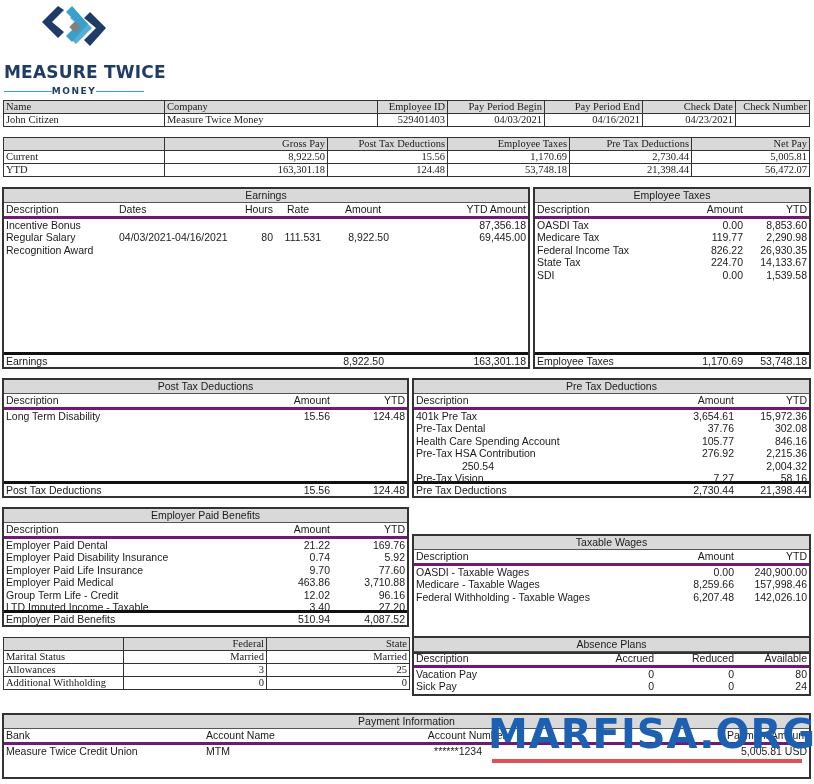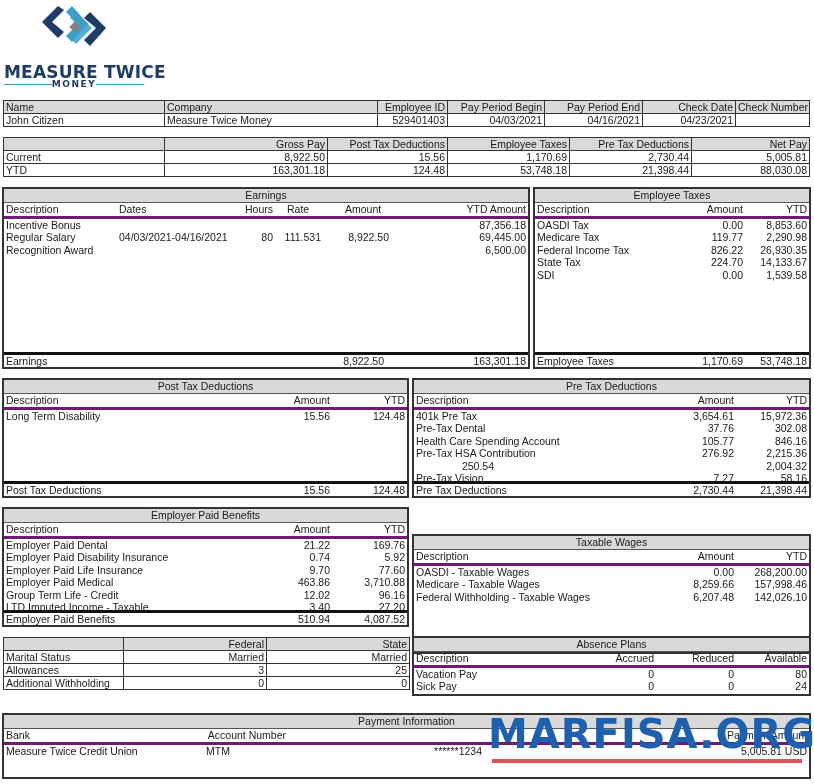--- a/index.html
+++ b/index.html
@@ -1,22 +1,22 @@
 <!DOCTYPE html>
 <html><head>
 <meta charset="utf-8">
 <style>
   body { margin:0; background:#fff; width:814px; height:784px; position:relative; overflow:hidden;
          font-family:"Liberation Sans", sans-serif; font-size:10.5px; color:#1a1a1a; }
   .abs { position:absolute; }
   .logo-text { position:absolute; left:4px; top:62px; font-weight:bold; font-size:17px; color:#1f3b68; letter-spacing:0.2px; font-family:"DejaVu Sans", sans-serif; }
-  .logo-sub { position:absolute; left:4px; top:79px; width:140px; display:flex; align-items:center; }
+  .logo-sub { position:absolute; left:4px; top:86px; width:140px; display:flex; align-items:center; }
   .logo-sub .line { flex:1; height:1px; background:#3aa0cc; }
   .logo-sub span { font-size:9px; font-weight:bold; color:#1f3b68; letter-spacing:1.5px; font-family:"DejaVu Sans", sans-serif; }
-  table { border-collapse:collapse; position:absolute; table-layout:fixed; }
+  table { border-collapse:collapse; position:absolute; table-layout:fixed;font-family:Liberation Serif, serif; }
   td { padding:0 2px; height:12px; line-height:12px; white-space:nowrap; overflow:hidden; }
   .r { text-align:right; }
   .grid td { border:1px solid #333; }
   .grid tr.shade td { background:#d9d9d9; }
   .sect { position:absolute; border:2px solid #333; box-sizing:border-box; }
   .sect .title { background:#d9d9d9; text-align:center; height:13px; line-height:13px; border-bottom:1px solid #555; }
   .row { display:flex; height:12.5px; line-height:12.5px; padding:0 2px; }
   .row span { white-space:nowrap; overflow:hidden; }
   .colrow { border-bottom:3px solid #701a75; }
   .total { position:absolute; left:0; right:0; bottom:0; border-top:3px solid #111; }
@@ -100,21 +100,21 @@
     <td class="r">1,170.69</td>
     <td class="r">2,730.44</td>
     <td class="r">5,005.81</td>
   </tr>
   <tr>
     <td>YTD</td>
     <td class="r">163,301.18</td>
     <td class="r">124.48</td>
     <td class="r">53,748.18</td>
     <td class="r">21,398.44</td>
-    <td class="r">88,030.08</td>
+    <td class="r">56,472.07</td>
   </tr>
 </tbody>
   </table>
 
 <div class="sect" style="left:2px;top:187px;width:528px;height:182px">
   <div class="title">Earnings</div>
   <div class="row colrow">
     <span style="width:113px">Description</span>
     <span style="width:118px">Dates</span>
     <span style="width:36px" class="r">Hours</span>
@@ -133,21 +133,20 @@
   <div class="row">
     <span style="width:113px">Regular Salary</span>
     <span style="width:118px">04/03/2021-04/16/2021</span>
     <span style="width:36px;text-align:right">80</span>
     <span style="width:48px;text-align:right">111.531</span>
     <span style="width:68px;text-align:right">8,922.50</span>
     <span style="flex:1" class="r">69,445.00</span>
   </div>
   <div class="row">
     <span style="width:113px">Recognition Award</span>
-    <span style="flex:1" class="r">6,500.00</span>
   </div>
   <div class="total row">
     <span style="width:300px">Earnings</span>
     <span style="width:78px" class="r">8,922.50</span>
     <span style="flex:1" class="r">163,301.18</span>
   </div>
 </div>
 
 <div class="sect" style="left:533px;top:187px;width:278px;height:182px">
   <div class="title">Employee Taxes</div>
@@ -297,21 +296,21 @@
 <div class="sect" style="left:412px;top:534px;width:399px;height:120px">
   <div class="title">Taxable Wages</div>
   <div class="row colrow">
       <span style="width:240px">Description</span>
       <span style="width:78px" class="r">Amount</span>
       <span style="flex:1" class="r">YTD</span>
     </div>
   <div class="row">
       <span style="width:240px">OASDI - Taxable Wages</span>
       <span style="width:78px" class="r">0.00</span>
-      <span style="flex:1" class="r">268,200.00</span>
+      <span style="flex:1" class="r">240,900.00</span>
     </div>
   <div class="row">
       <span style="width:240px">Medicare - Taxable Wages</span>
       <span style="width:78px" class="r">8,259.66</span>
       <span style="flex:1" class="r">157,998.46</span>
     </div>
   <div class="row">
       <span style="width:240px">Federal Withholding - Taxable Wages</span>
       <span style="width:78px" class="r">6,207.48</span>
       <span style="flex:1" class="r">142,026.10</span>
@@ -367,20 +366,21 @@
       <span style="width:58px" class="r">0</span>
       <span style="width:80px" class="r">0</span>
       <span style="flex:1" class="r">24</span>
     </div>
 </div>
 
 <div class="sect" style="left:2px;top:713px;width:809px;height:66px">
   <div class="title">Payment Information</div>
   <div class="row colrow">
       <span style="width:200px">Bank</span>
+      <span style="width:220px">Account Name</span>
       <span style="width:80px" class="r">Account Number</span>
       <span style="flex:1" class="r">Payment Amount</span>
     </div>
   <div class="row">
       <span style="width:200px">Measure Twice Credit Union</span>
       <span style="width:220px">MTM</span>
       <span style="width:56px" class="r">******1234</span>
       <span style="flex:1" class="r">5,005.81 USD</span>
     </div>
 </div>

